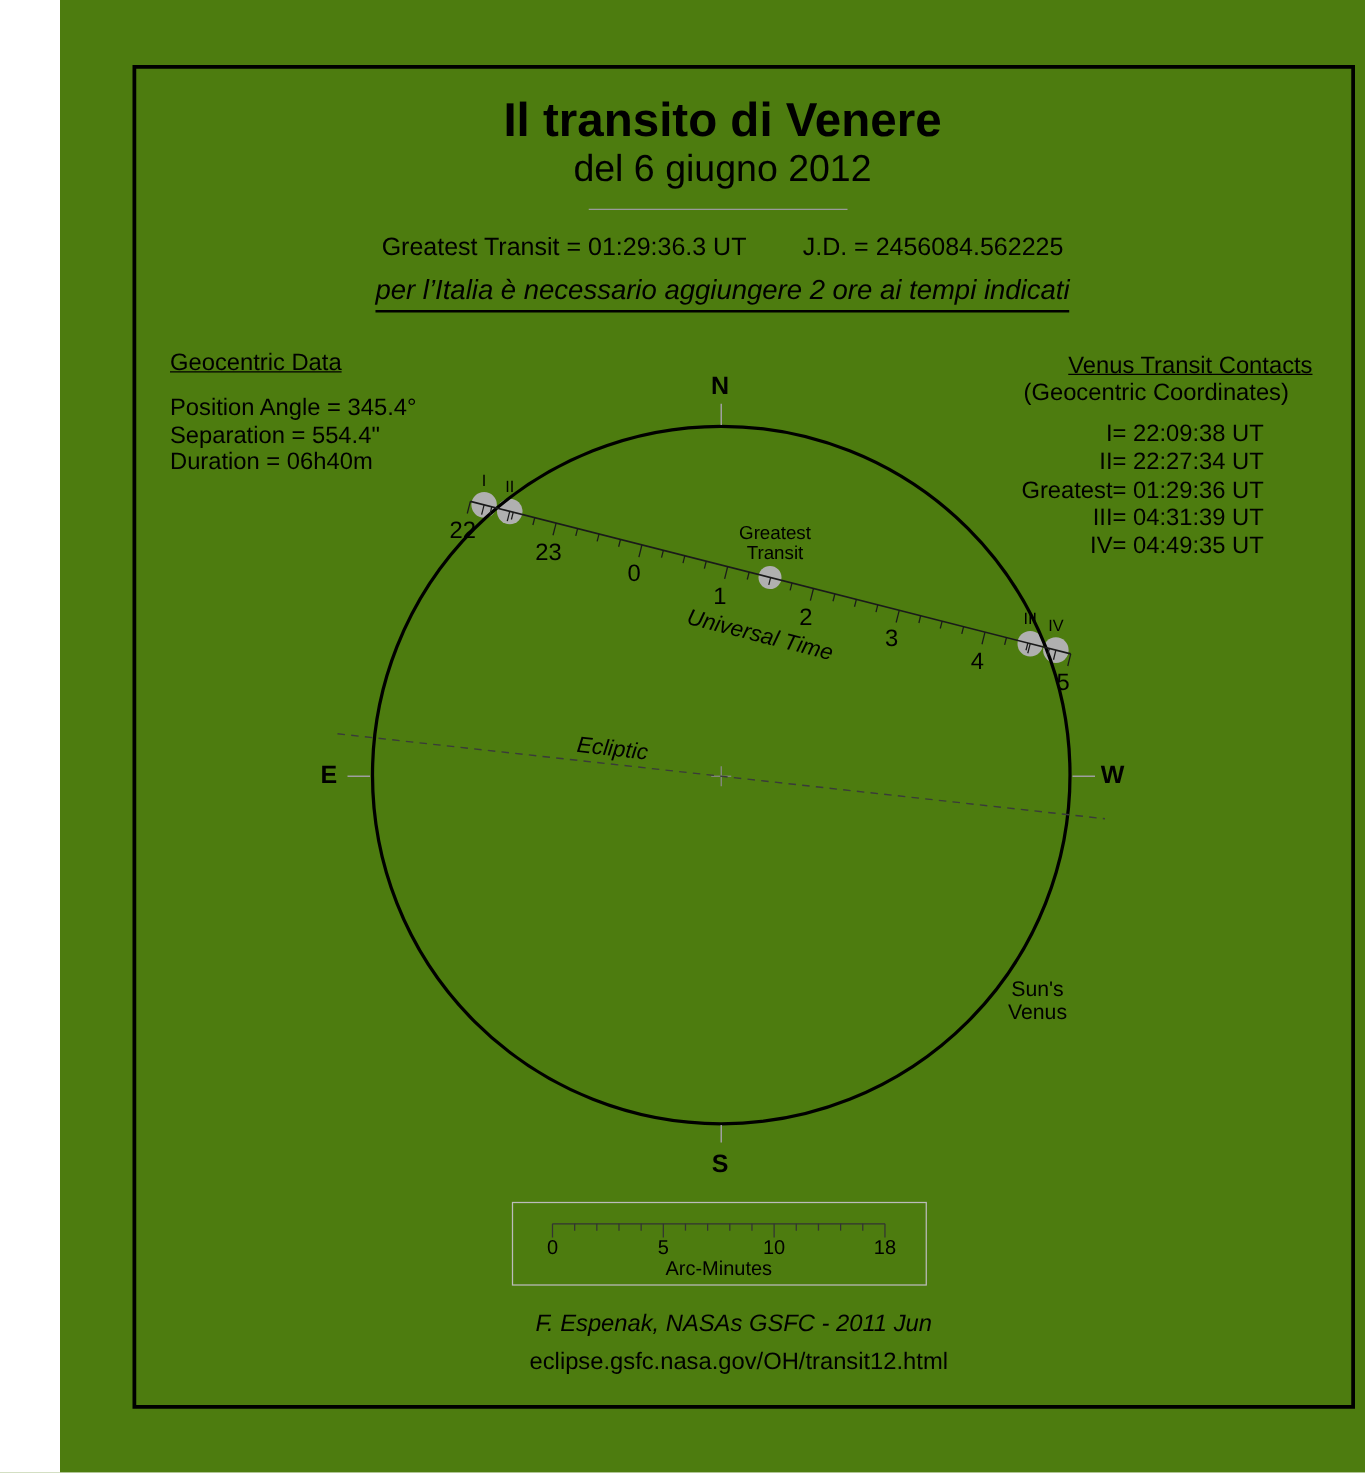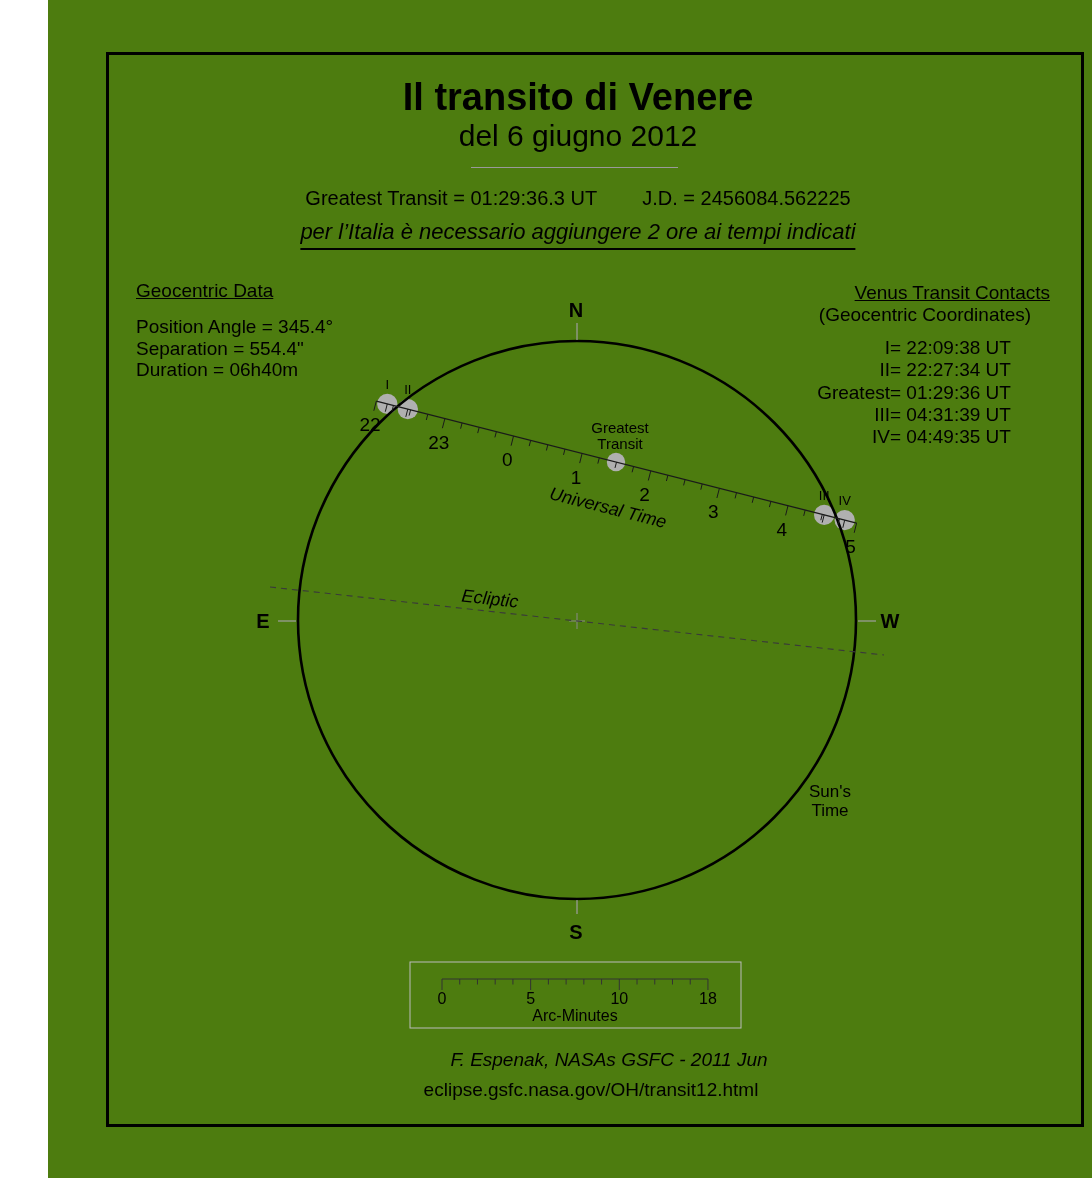--- a/index.html
+++ b/index.html
@@ -30,21 +30,21 @@
   .contacts .row .rv{padding-left:0;}
   .compass{font-size:20px;font-weight:bold;}
   .hour-label{font-size:19px;}
   .contact-label{font-size:13px;}
   .gt-label{font-size:15px;line-height:15.5px;text-align:center;}
   .ut-label{left:560px;top:508px;font-size:18px;font-style:italic;transform:translate(-50%,-50%) rotate(14.25deg);}
   .ecl-label{left:442px;top:599px;font-size:18px;font-style:italic;transform:translate(-50%,-50%) rotate(6.3deg);}
   .sun-label{left:782px;top:801px;font-size:17px;line-height:18.5px;text-align:center;}
   .scale-num{font-size:16px;}
   .scale-unit{left:527px;top:1016px;font-size:16px;}
-  .credit1{left:561px;top:1060px;font-size:19px;font-style:italic;}
+  .credit1{left:539px;top:1060px;font-size:19px;font-style:italic;}
   .credit2{left:543px;top:1090px;font-size:19px;}
 </style>
 </head>
 <body>
 
 <div class="page" id="page">
 
   <svg class="abs" width="1092" height="1178" viewBox="0 0 1092 1178">
     <g id="venus-disks">
         <circle cx="339.3" cy="403.9" r="10.2" fill="#b0b0b0"></circle>
@@ -179,21 +179,21 @@
   <div class="lbl gt-label" style="left:572px;top:435px;">
     <div>Greatest</div>
     <div>Transit</div>
   </div>
 
   <div class="lbl ut-label">Universal Time</div>
   <div class="lbl ecl-label">Ecliptic</div>
 
   <div class="lbl sun-label">
     <div>Sun's</div>
-    <div>Time</div>
+    <div>Venus</div>
   </div>
 
   <div class="lbl scale-unit">Arc-Minutes</div>
 
   <div class="lbl credit1">F. Espenak, NASAs GSFC - 2011 Jun</div>
   <div class="lbl credit2">eclipse.gsfc.nasa.gov/OH/transit12.html</div>
 
 <div class="lbl hour-label" style="left: 322.131px; top: 425.351px;">22</div>
     <div class="lbl hour-label" style="left: 390.752px; top: 442.778px;">23</div>
     <div class="lbl hour-label" style="left: 459.374px; top: 460.206px;">0</div>

